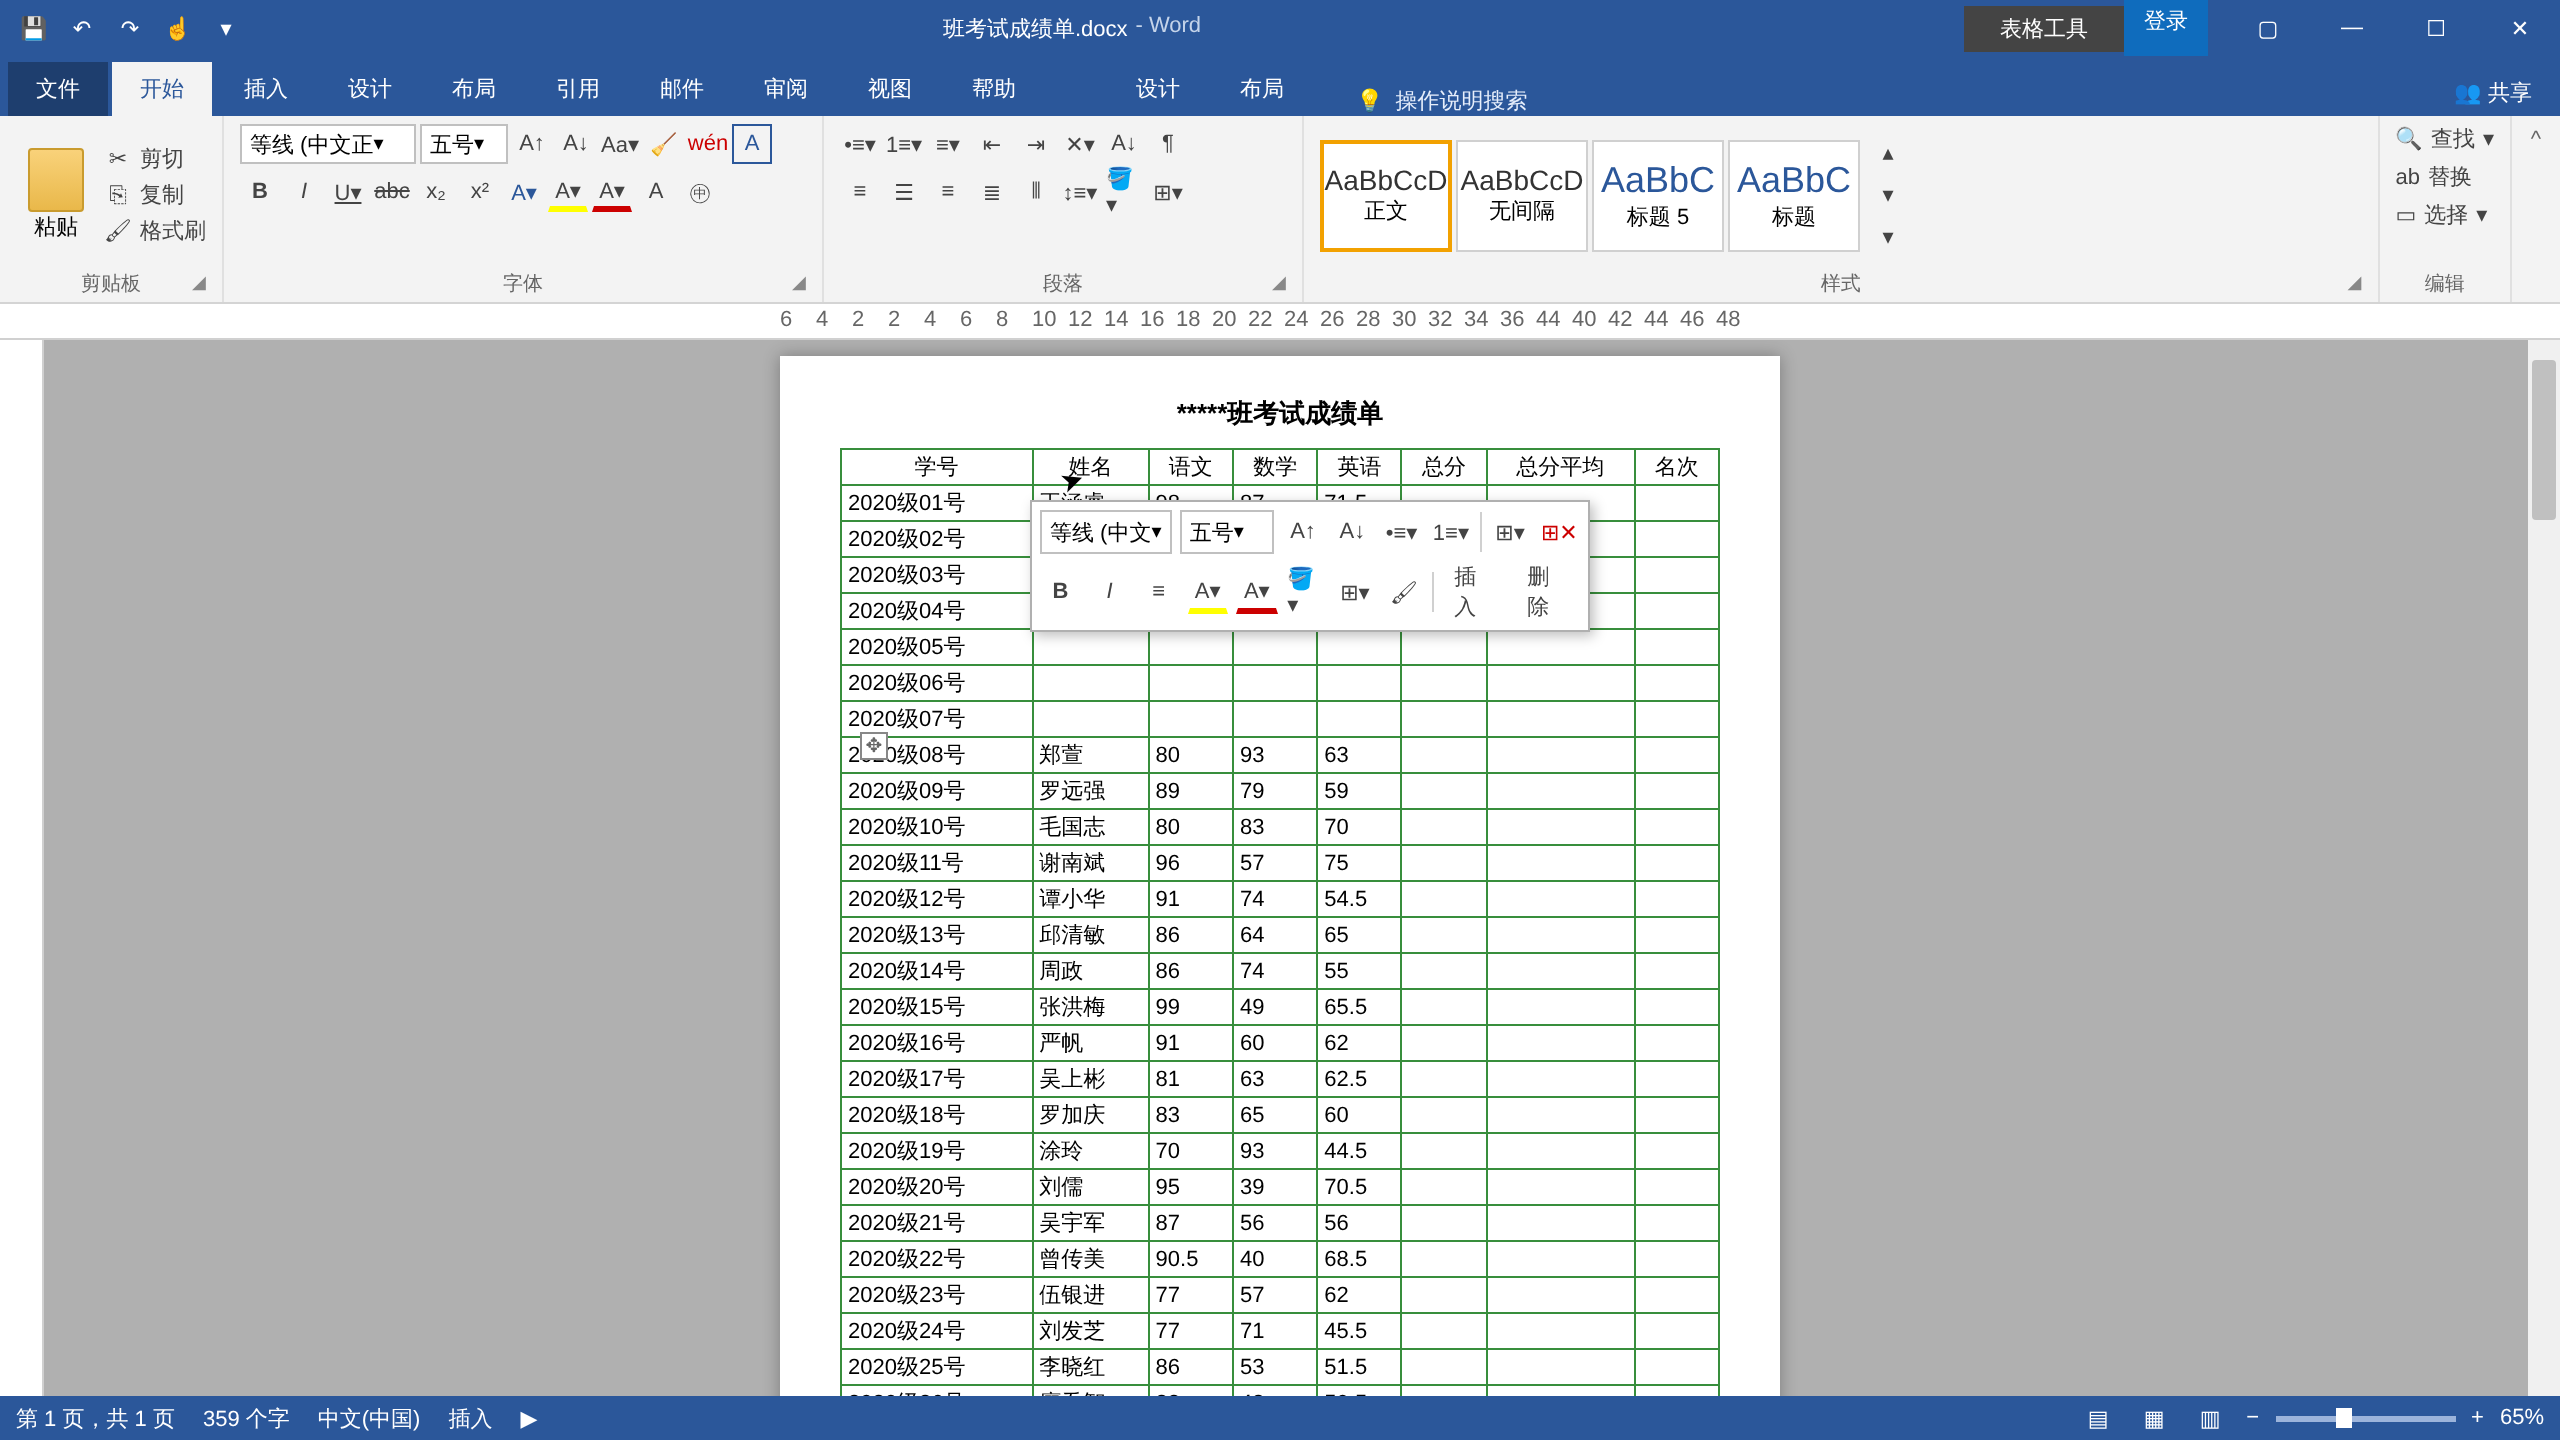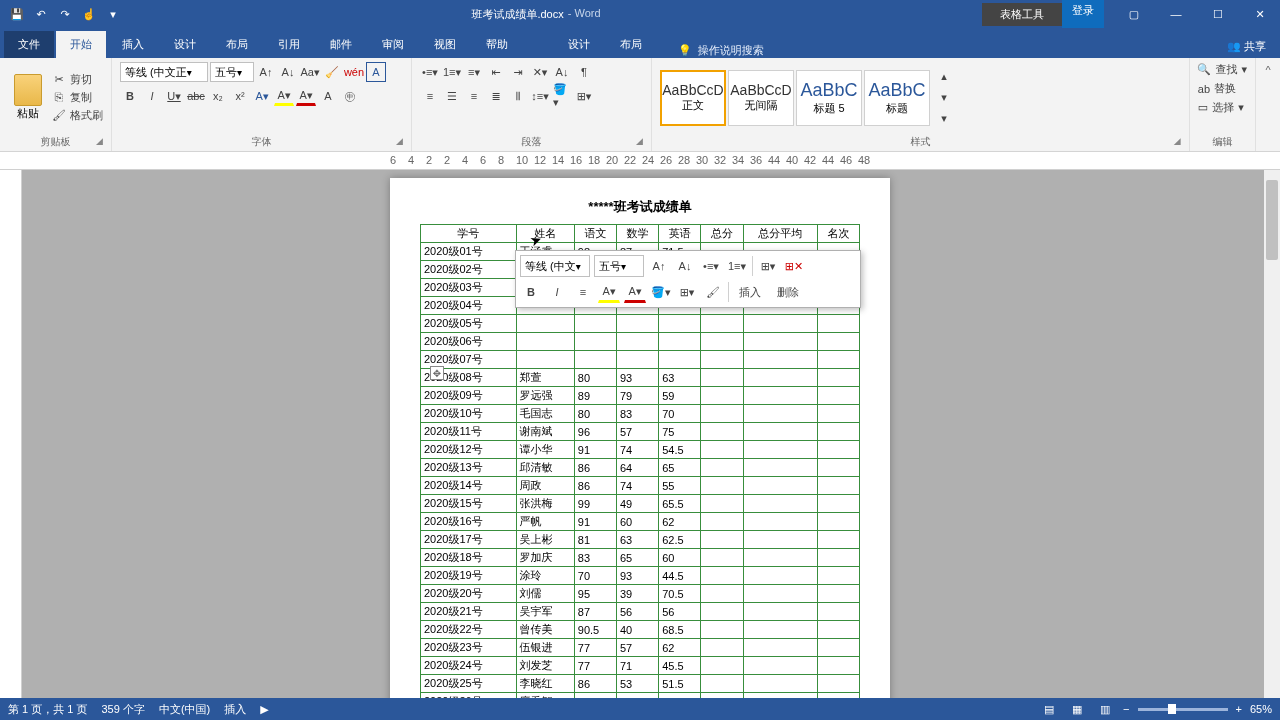--- a/index.html
+++ b/index.html
@@ -60,21 +60,21 @@
 table.data{border-collapse:collapse;width:100%;font-size:9px}
 table.data th,table.data td{border:1px solid #388e3c;padding:1px 3px;height:13px;text-align:left}
 table.data th{text-align:center;font-weight:normal}
 .scroll-v{position:absolute;right:0;top:0;width:16px;height:100%;background:#f0f0f0}
 .scroll-thumb{position:absolute;top:10px;width:12px;left:2px;height:80px;background:#c0c0c0;border-radius:2px}
 .status-bar{position:absolute;bottom:0;left:0;right:0;height:22px;background:#2b579a;color:#fff;display:flex;align-items:center;padding:0 8px;gap:14px;font-size:10px}
 .status-right{margin-left:auto;display:flex;align-items:center;gap:8px}
 .view-btn{width:20px;height:16px;display:flex;align-items:center;justify-content:center}
 .zoom-slider{width:90px;height:3px;background:#9cb4db;position:relative}
 .zoom-thumb{position:absolute;width:8px;height:10px;background:#fff;top:-4px;left:30px}
-.mini-toolbar{position:absolute;left:515px;top:250px;width:346px;background:#fff;border:1px solid #b0b0b0;box-shadow:2px 2px 6px rgba(0,0,0,.25);padding:4px;display:flex;flex-direction:column;gap:4px;z-index:50}
+.mini-toolbar{position:absolute;left:515px;top:250px;width:280px;background:#fff;border:1px solid #b0b0b0;box-shadow:2px 2px 6px rgba(0,0,0,.25);padding:4px;display:flex;flex-direction:column;gap:4px;z-index:50}
 .mt-row{display:flex;gap:4px;align-items:center}
 .mt-combo{border:1px solid #c0c0c0;height:22px;padding:0 4px;display:flex;align-items:center;font-size:10px}
 .mt-btn{width:22px;height:22px;display:flex;align-items:center;justify-content:center;border:1px solid transparent;font-size:11px;color:#444}
 .mt-sep{width:1px;height:20px;background:#d0d0d0}
 .mt-biglabel{font-size:11px;color:#444;padding:0 6px}
 .cursor-arrow{position:absolute;left:530px;top:232px;z-index:60;color:#000;font-size:14px;transform:rotate(-20deg)}
 .table-handle{position:absolute;left:430px;top:196px;width:14px;height:14px;border:1px solid #888;background:#fff;display:flex;align-items:center;justify-content:center;font-size:10px;color:#666;z-index:30}
 </style>
 </head>
 <body>

